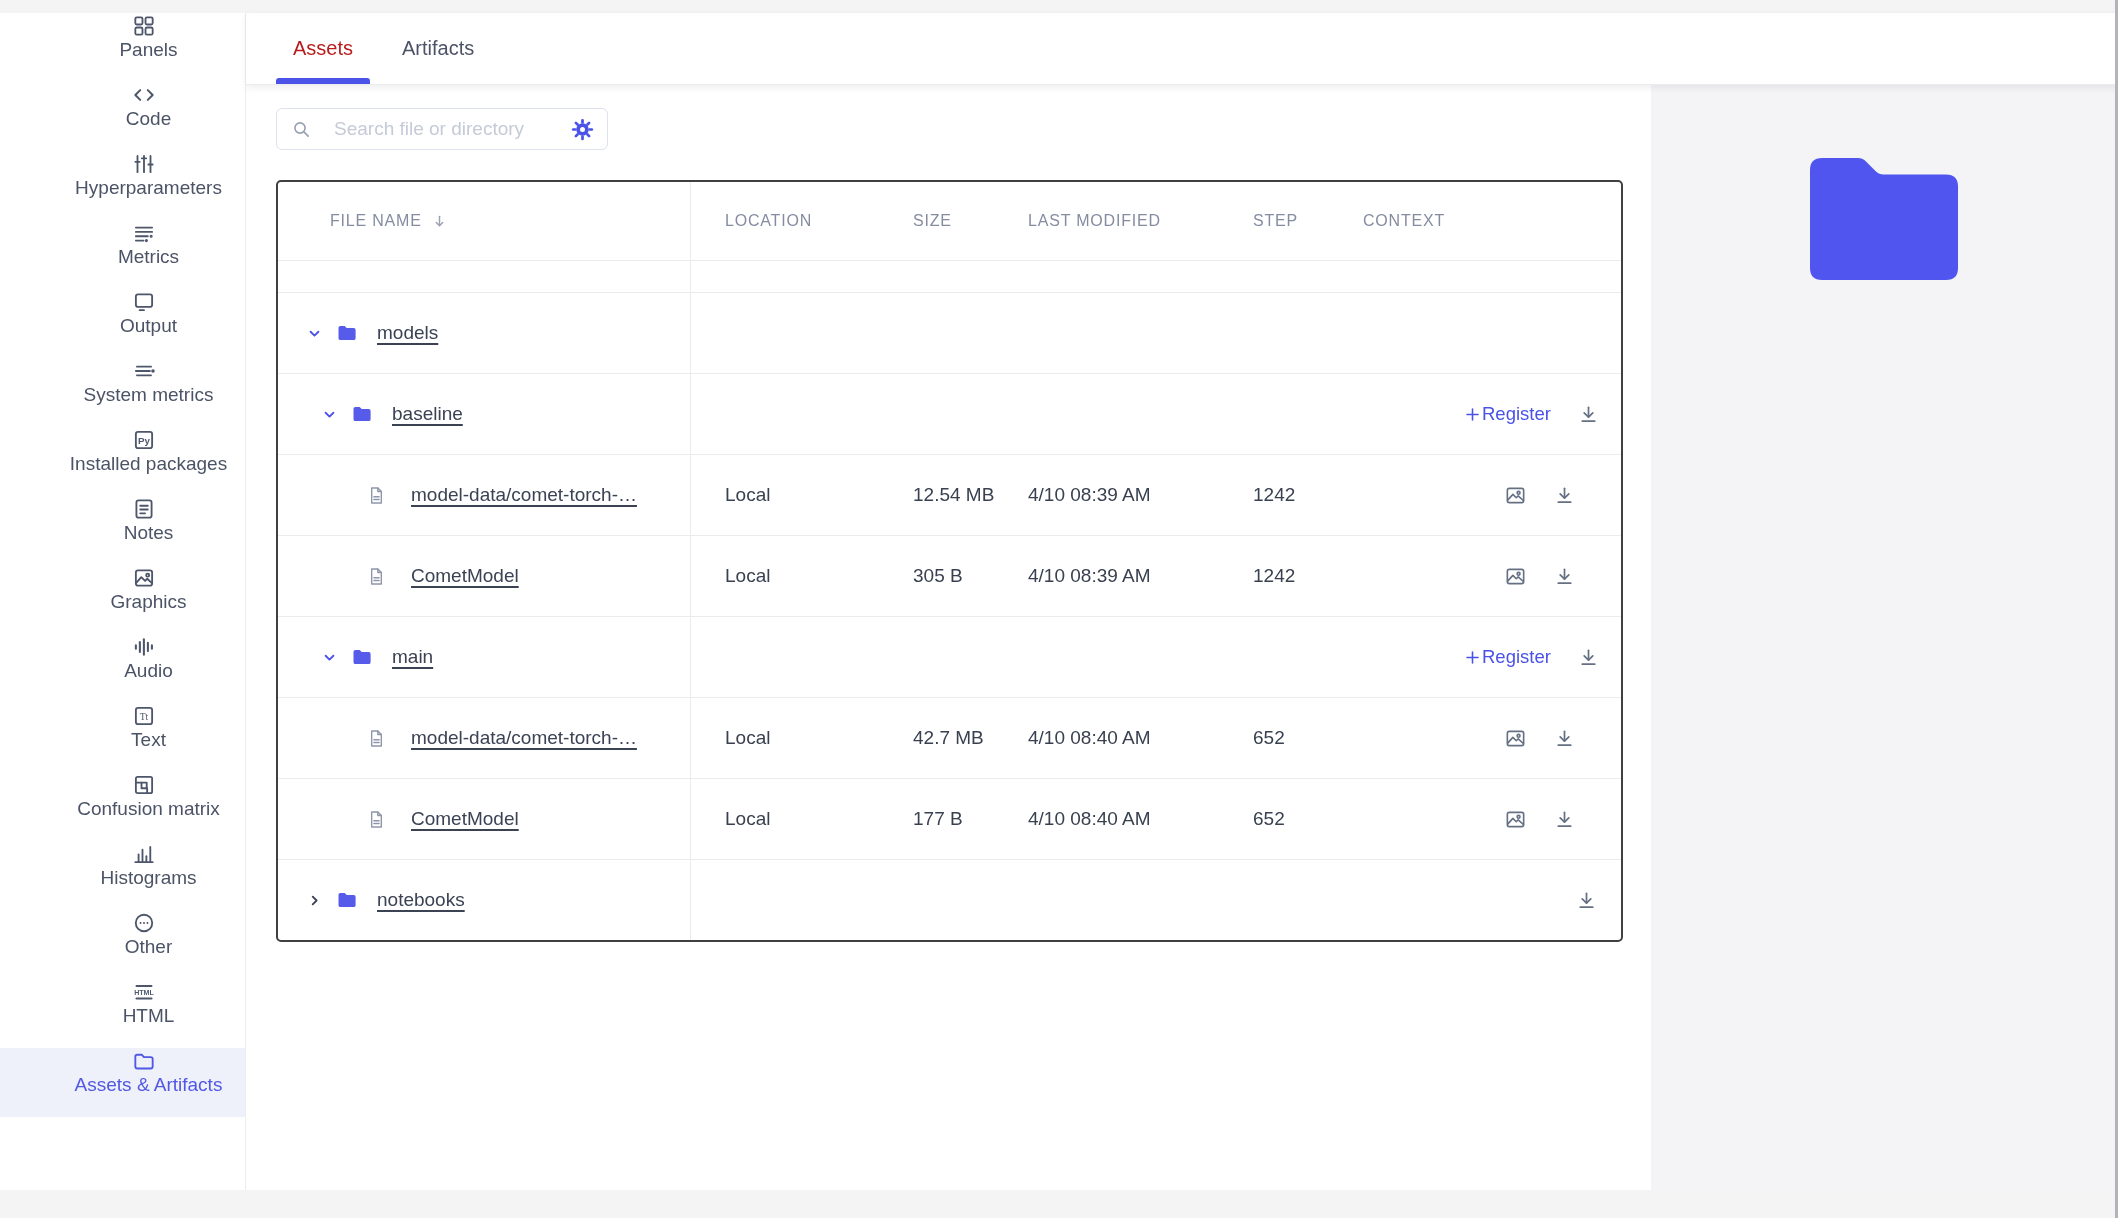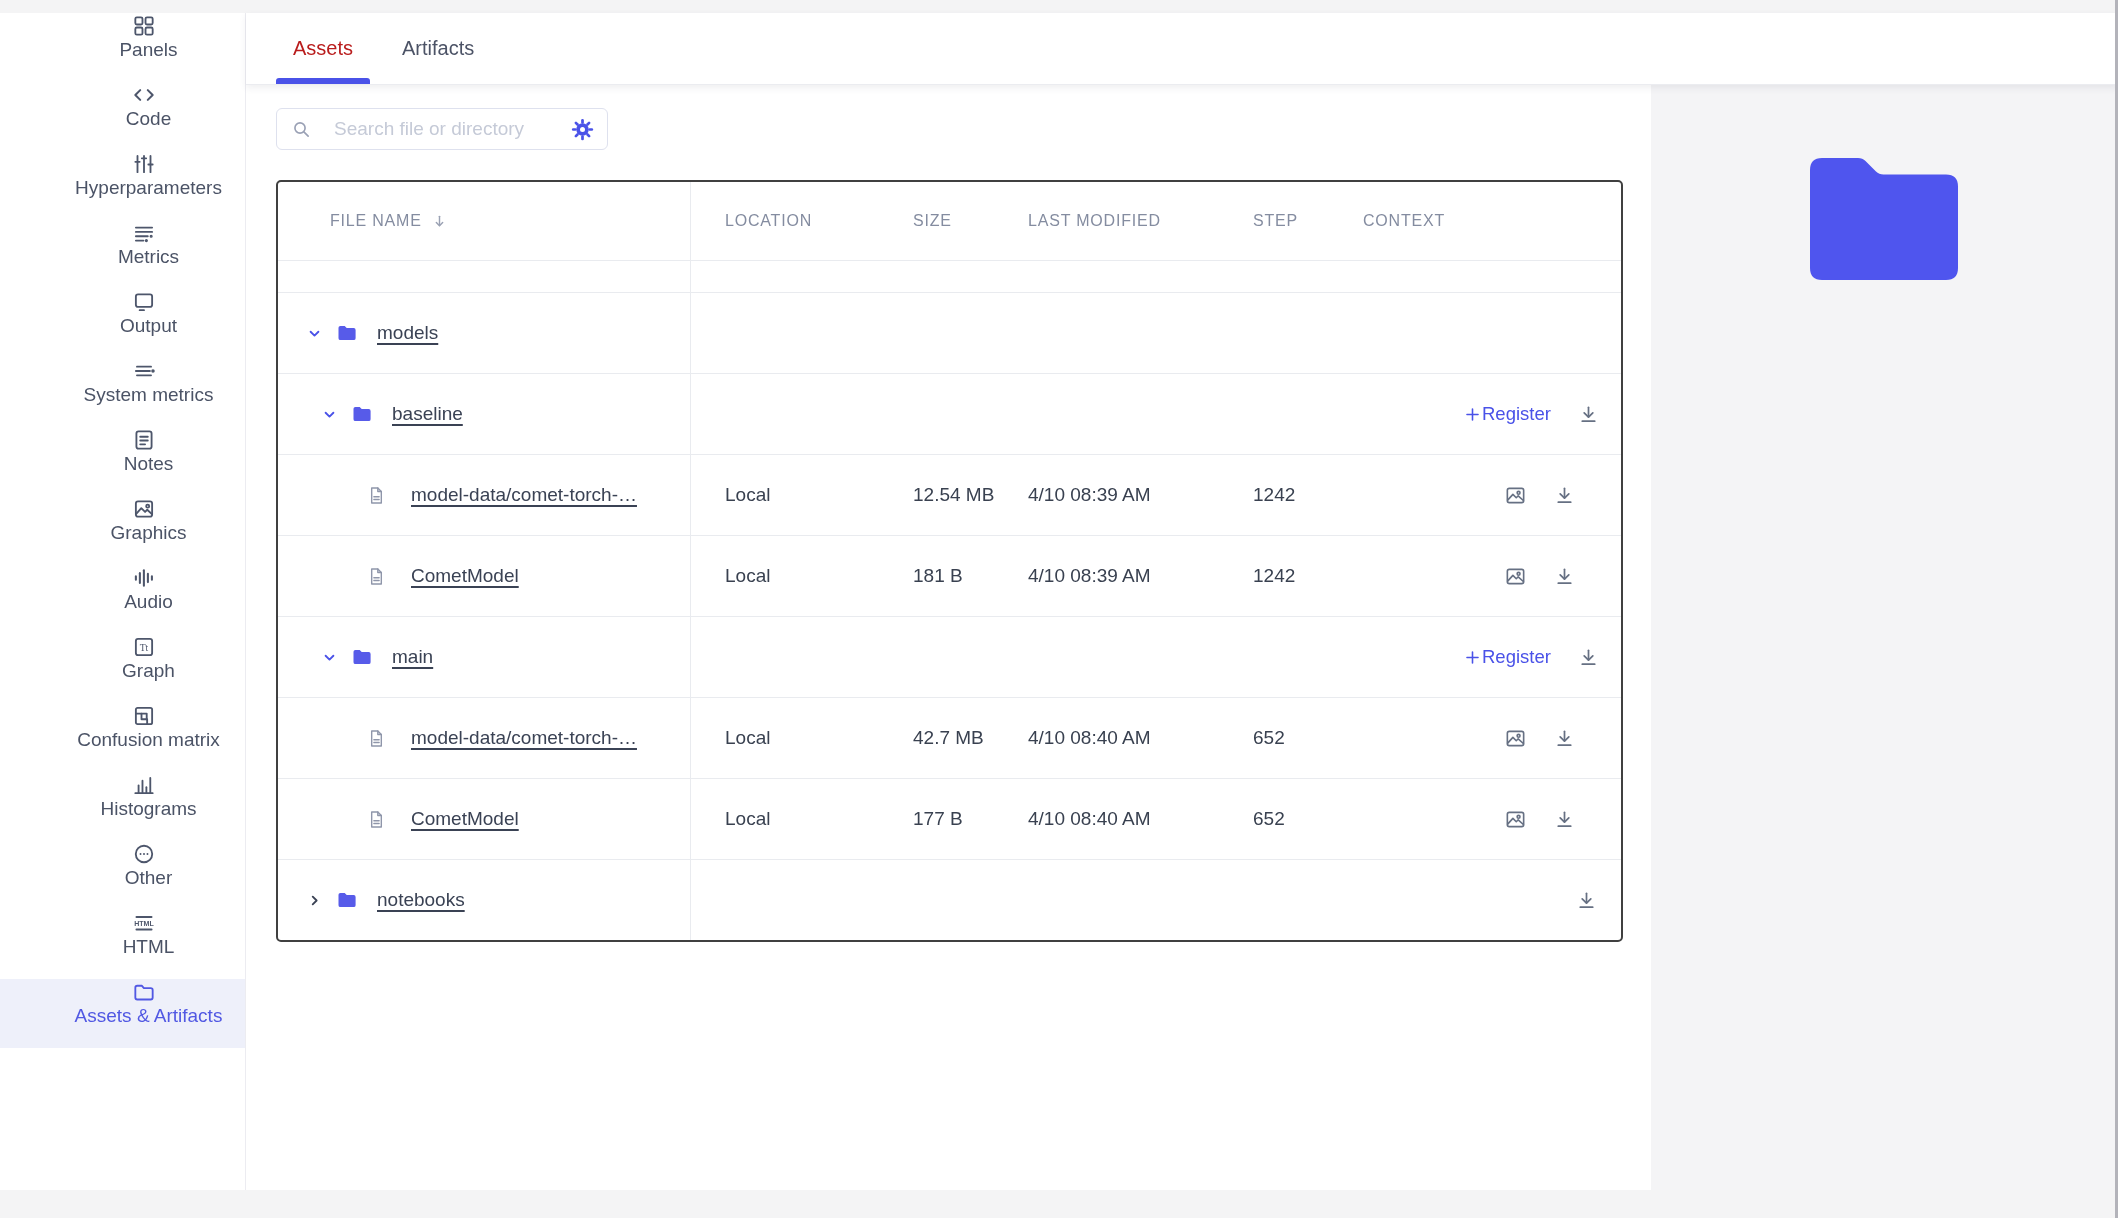--- a/index.html
+++ b/index.html
@@ -137,20 +137,29 @@
           <path d="M4.5 12 h13"></path>
           <path d="M5.5 16 h13"></path>
           <circle cx="20.3" cy="12" r="0.8" fill="currentColor"></circle>
         </svg>
       </span>
       <span class="side-label">System metrics</span>
     </div>
     <div class="side-item">
       <span class="side-icon">
         <svg width="26" height="26" viewBox="0 0 24 24" fill="none" stroke="currentColor" stroke-width="1.7" stroke-linecap="round" stroke-linejoin="round">
+          <rect x="4.5" y="4.5" width="15" height="15" rx="2"></rect>
+          <text x="12" y="15.6" text-anchor="middle" font-size="9" font-weight="bold" fill="currentColor" stroke="none" font-family="Liberation Sans, sans-serif">Py</text>
+        </svg>
+      </span>
+      <span class="side-label">Installed packages</span>
+    </div>
+    <div class="side-item">
+      <span class="side-icon">
+        <svg width="26" height="26" viewBox="0 0 24 24" fill="none" stroke="currentColor" stroke-width="1.7" stroke-linecap="round" stroke-linejoin="round">
           <rect x="5" y="4" width="14" height="16" rx="2"></rect>
           <path d="M8.5 9 h7"></path>
           <path d="M8.5 12.5 h7"></path>
           <path d="M8.5 16 h4.5"></path>
         </svg>
       </span>
       <span class="side-label">Notes</span>
     </div>
     <div class="side-item">
       <span class="side-icon">
@@ -174,21 +183,21 @@
       </span>
       <span class="side-label">Audio</span>
     </div>
     <div class="side-item">
       <span class="side-icon">
         <svg width="26" height="26" viewBox="0 0 24 24" fill="none" stroke="currentColor" stroke-width="1.7" stroke-linecap="round" stroke-linejoin="round">
           <rect x="4.5" y="4.5" width="15" height="15" rx="2"></rect>
           <text x="12" y="15.6" text-anchor="middle" font-size="9" fill="currentColor" stroke="none" font-family="Liberation Serif, serif">Tt</text>
         </svg>
       </span>
-      <span class="side-label">Graph</span>
+      <span class="side-label">Text</span>
     </div>
     <div class="side-item">
       <span class="side-icon">
         <svg width="26" height="26" viewBox="0 0 24 24" fill="none" stroke="currentColor" stroke-width="1.7" stroke-linecap="round" stroke-linejoin="round">
           <rect x="4.5" y="4.5" width="15" height="15" rx="1.6"></rect>
           <path d="M4.5 9.8 h5.2 v5.2 h5.2 v4.5"></path>
           <path d="M9.7 9.8 h4.8 M14.5 9.8 v5.2"></path>
         </svg>
       </span>
       <span class="side-label">Confusion matrix</span>
@@ -403,21 +412,21 @@
             <svg width="21" height="21" viewBox="0 0 24 24" fill="none" stroke="currentColor" stroke-width="1.6" stroke-linecap="round" stroke-linejoin="round">
               <path d="M6.5 3.5 h7 l4 4 V20.5 h-11 z"></path>
               <path d="M13.5 3.5 v4 h4"></path>
               <path d="M9 13.5 h6"></path>
               <path d="M9 16.5 h6"></path>
             </svg>
           </span>
           <a class="name-link">CometModel</a>
         </div>
         <div class="cell c-loc">Local</div>
-        <div class="cell c-size">181 B</div>
+        <div class="cell c-size">305 B</div>
         <div class="cell c-mod">4/10 08:39 AM</div>
         <div class="cell c-step">1242</div>
         <div class="cell c-ctx"></div>
         <div class="cell c-actions">
           <span class="act-icon">
             <svg width="23" height="23" viewBox="0 0 24 24" fill="none" stroke="currentColor" stroke-width="1.7" stroke-linecap="round" stroke-linejoin="round">
               <rect x="3.5" y="4.5" width="17" height="15" rx="2"></rect>
               <circle cx="15.2" cy="9.2" r="1.5"></circle>
               <path d="M3.8 16.8 L9.3 10.8 L12.8 14.3 L14.8 12.3 L20.2 17.2"></path>
             </svg>

